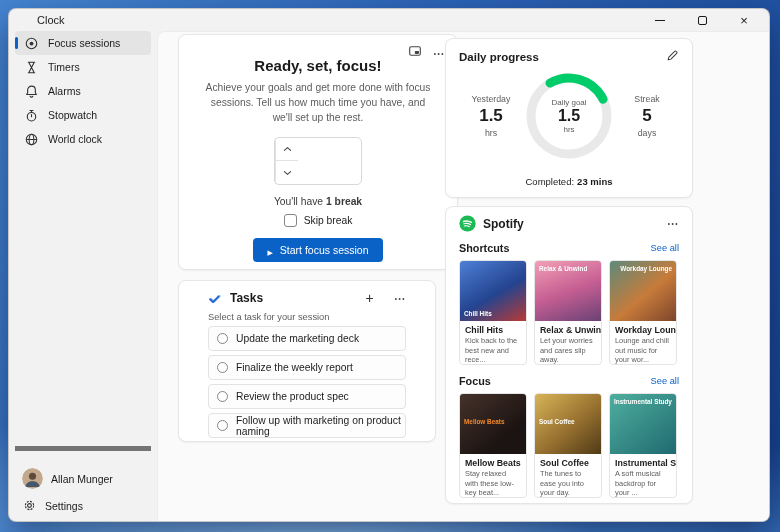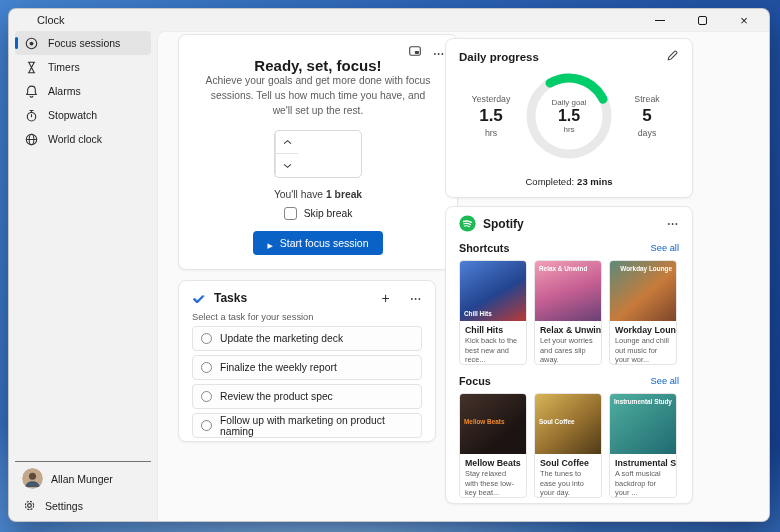--- a/index.html
+++ b/index.html
@@ -29,58 +29,58 @@
 
   
   .sidebar { position:absolute; left:0; top:22px; bottom:0; width:148px; }
   .side-item { position:relative; height:24px; margin:0 6px; border-radius:4px;
     display:flex; align-items:center; gap:9px; padding-left:9px; font-size:10.5px; }
   .side-item.selected { background:#e4e4e4; }
   .accent-pill { position:absolute; left:0; top:6px; bottom:6px; width:3px;
     border-radius:2px; background:var(--accent,#0b62c6); }
   .side-icon { width:15px; height:15px; display:flex; }
   .side-icon svg { width:15px; height:15px; }
-  .side-footer { position:absolute; left:6px; right:6px; bottom:2px; border-top:1px solid #737373; padding-top:3px;}
+  .side-footer { position:absolute; left:6px; right:6px; bottom:2px; border-top:5px solid #737373; padding-top:14px;}
   .footer-item { height:27px; border-radius:4px; display:flex; align-items:center; gap:8px; padding-left:7px; font-size:10.5px; }
   .avatar { width:21px; height:21px; border-radius:50%; overflow:hidden; flex:0 0 auto; }
 
   
   .main { position:absolute; left:148px; top:22px; right:0; bottom:0;
     background:#fafafa; border-top-left-radius:8px; border-top:1px solid #ececec; border-left:1px solid #ececec; }
   .card { position:absolute; background:#fff; border:1px solid #e6e6e6; border-radius:8px;
     box-shadow:0 1px 2px rgba(0,0,0,.05); }
 
   
   .focus-card { left:20px; top:2px; width:280px; height:236px;
     display:flex; flex-direction:column; align-items:center; padding-top:22px; }
   .card-top-icons { position:absolute; top:9px; right:12px; display:flex; gap:12px; align-items:center; }
   .more-dots { font-size:6.5px; letter-spacing:1.5px; color:#444; }
   .focus-title { font-size:15px; font-weight:700; }
-  .focus-desc { width:226px; text-align:center; font-size:10.3px;
+  .focus-desc { margin-top:7px; width:226px; text-align:center; font-size:10.3px;
     line-height:1.45; color:#5d5d5d; }
   .stepper { margin-top:11px; width:88px; height:48px; border:1px solid #d8d8d8;
     border-radius:5px; display:flex; background:#fff; }
   .stepper-value { flex:1; display:flex; flex-direction:column; align-items:center; justify-content:center; }
   .dur-val { font-size:18px; font-weight:600; line-height:1; }
   .dur-unit { font-size:8.5px; color:#5d5d5d; margin-top:2px; }
   .stepper-btns { width:23px; border-left:1px solid #e2e2e2; display:flex; flex-direction:column; }
   .step-btn { flex:1; display:flex; align-items:center; justify-content:center; }
   .step-btn:first-child { border-bottom:1px solid #e2e2e2; }
   .break-note { margin-top:11px; font-size:10.3px; color:#3a3a3a; }
   .break-note b { margin-left:3px; }
   .skip-row { margin-top:7px; display:flex; align-items:center; gap:7px; }
   .checkbox { width:13px; height:13px; border:1px solid #858585; border-radius:3px; background:#fff; }
   .skip-label { font-size:10.3px; }
   .start-btn { margin-top:11px; display:flex; align-items:flex-end; gap:7px;
     background:var(--accent,#0b62c6); color:#fff; border:none; border-radius:4px;
     padding:6px 14px; font-size:10.5px; font-family:inherit; }
   .play-icon { font-size:7px; line-height:1; }
 
   
-  .tasks-card { left:20px; top:248px; width:258px; height:162px; padding:9px 13px; }
+  .tasks-card { left:20px; top:248px; width:258px; height:162px; padding:9px 29px; }
   .tasks-head { display:flex; align-items:center; gap:7px; }
   .todo-icon svg { width:15px; height:15px; display:block; }
   .tasks-title { font-size:12px; font-weight:700; flex:1; }
   .add-glyph { font-size:14px; color:#333; margin-right:14px; }
   .tasks-sub { margin-top:6px; font-size:9.3px; color:#5d5d5d; }
   .task-row { margin-top:4px; height:25px; border:1px solid #e3e3e3; border-radius:4px;
     display:flex; align-items:center; gap:8px; padding-left:8px; background:#fdfdfd; }
   .radio { width:11px; height:11px; border:1px solid #868686; border-radius:50%; background:#fff; flex:0 0 auto; }
   .task-label { font-size:10.3px; }
 

